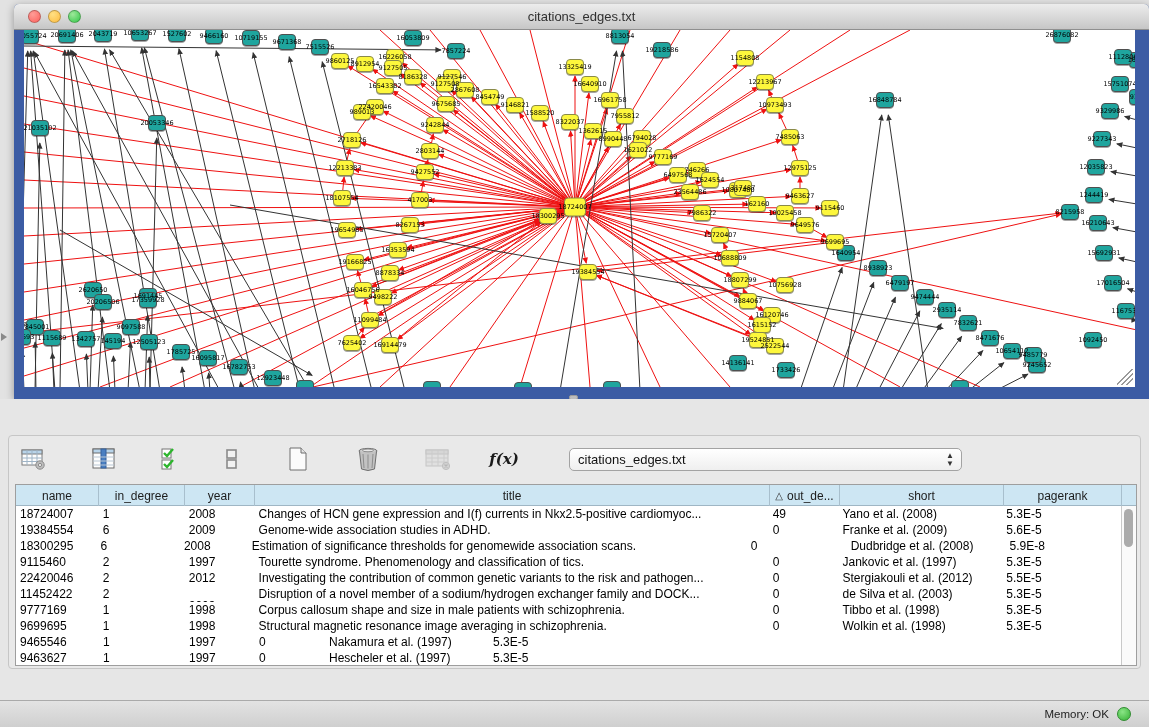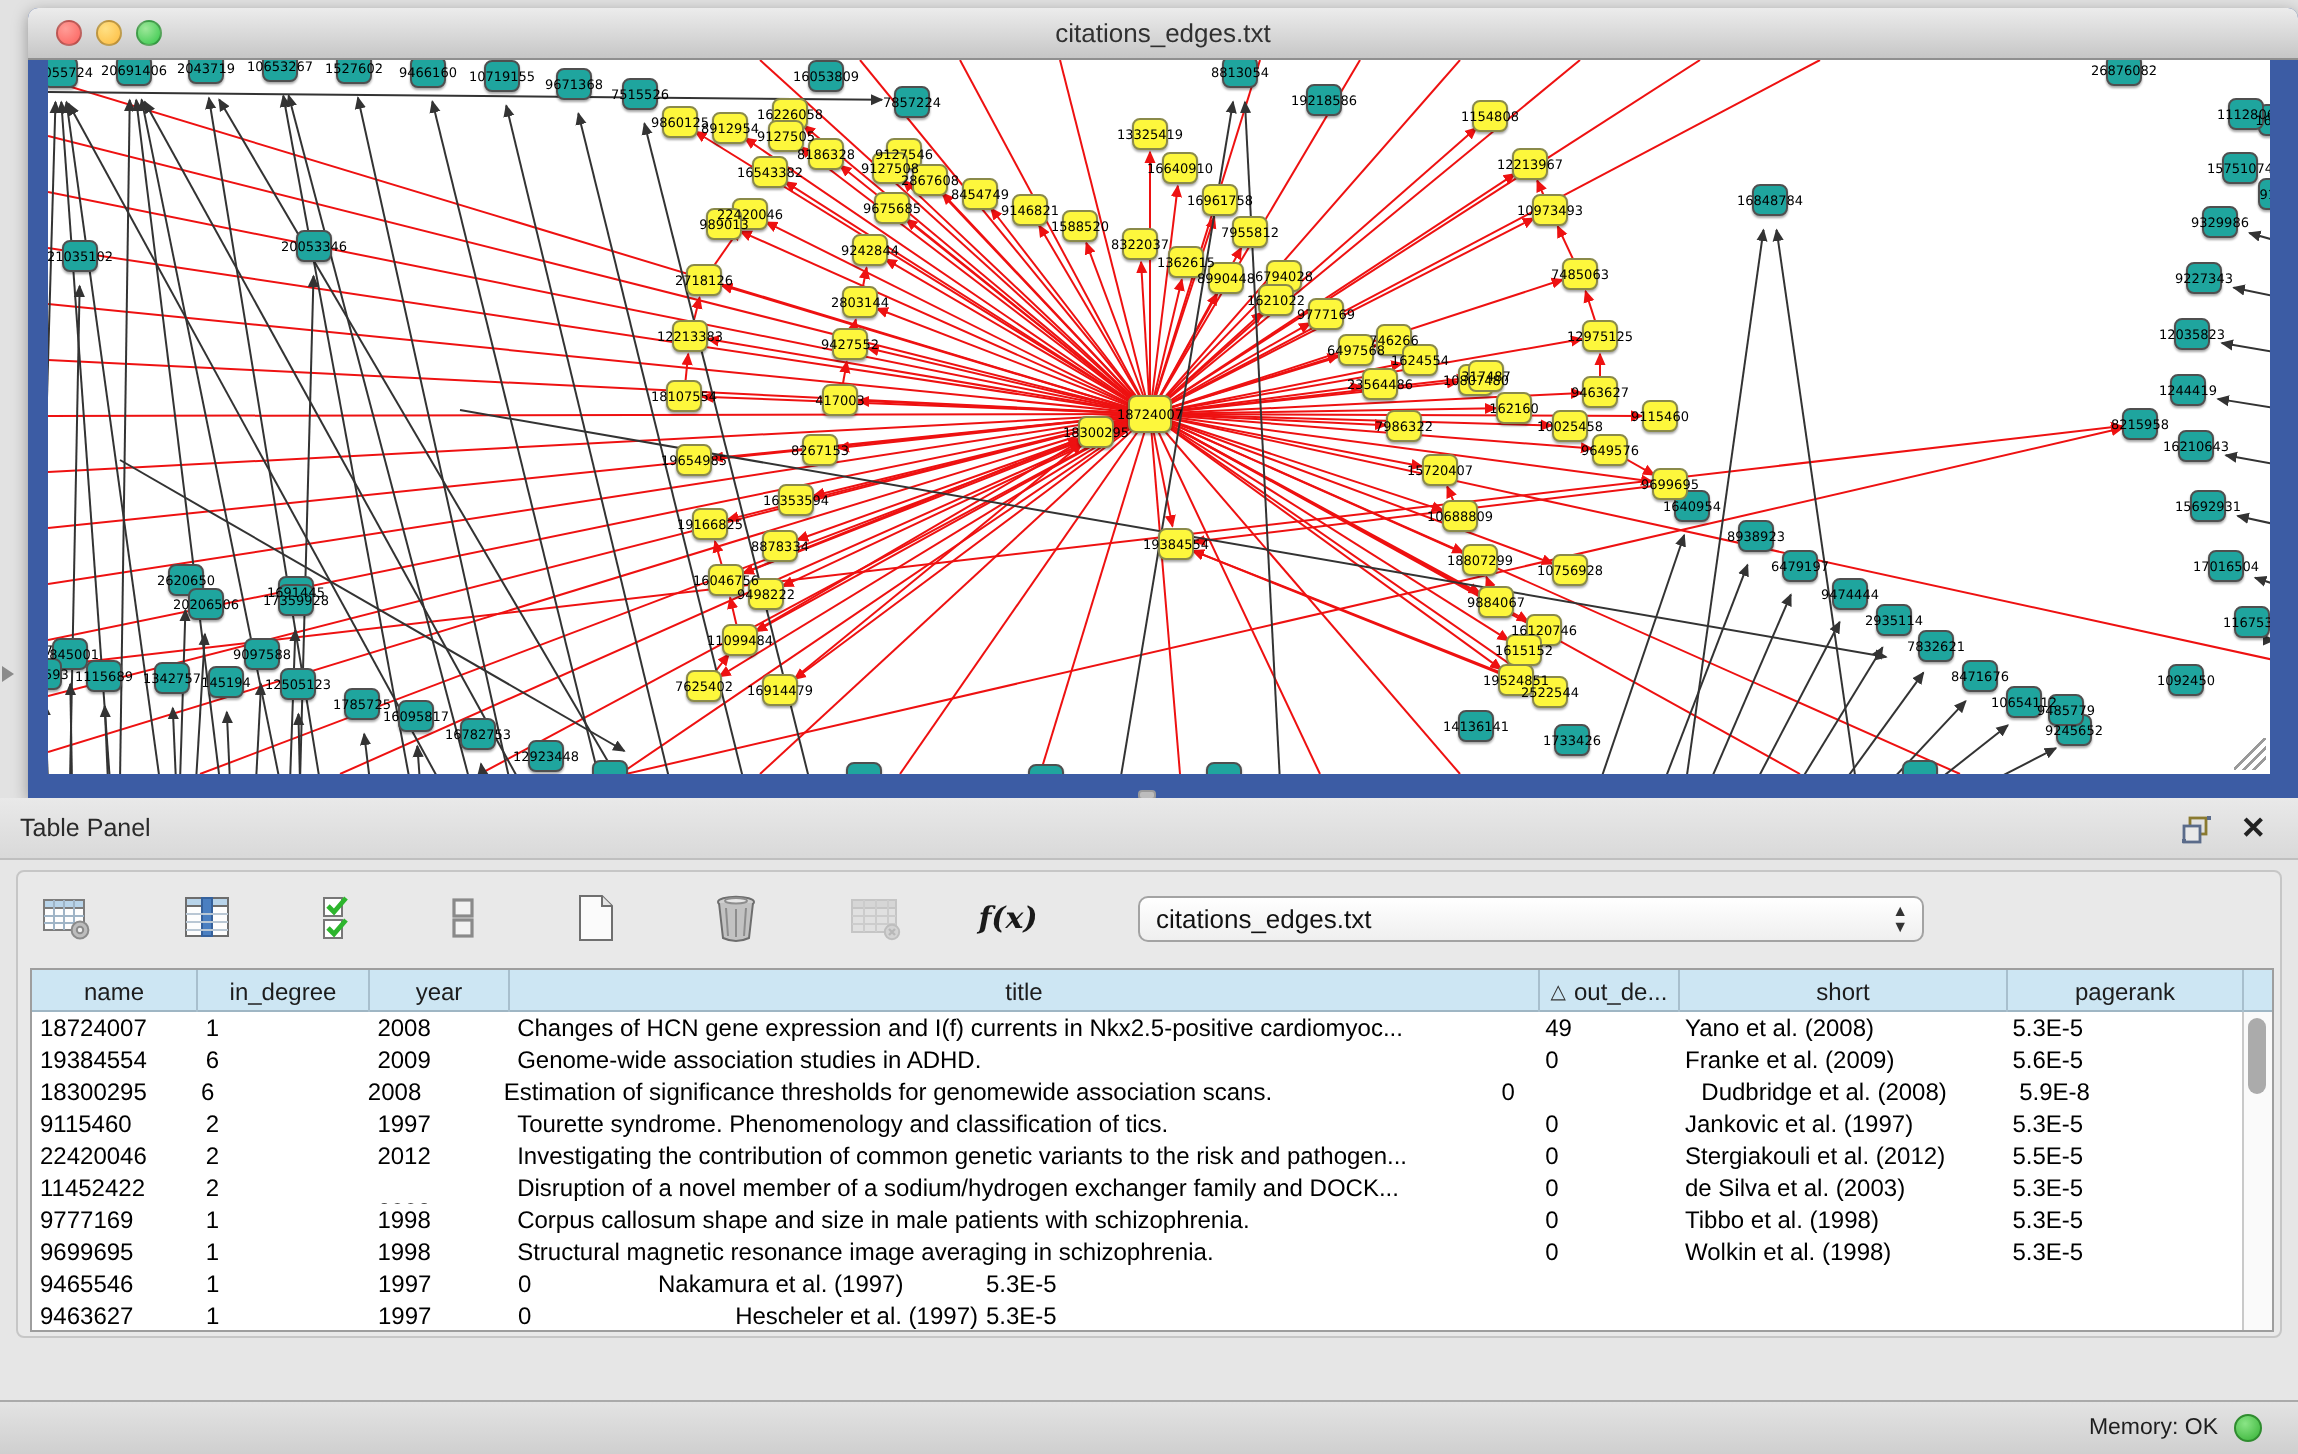--- a/index.html
+++ b/index.html
@@ -566,30 +566,20 @@
           <text x="390" y="347.4" text-anchor="middle" font-size="6.5" fill="#000" font-family="&quot;DejaVu Sans&quot;,sans-serif">16914479</text>
         </g>
     </svg>
     <div class="grip"></div>
   </div>
 </div>
 <div class="collapse-arrow"></div>
 <div class="divider-handle"></div>
 
 <div class="table-panel">
-  <div class="panel-header">
-    <span class="panel-title">Table Panel</span>
-    <svg class="float-btn" viewBox="0 0 18 18">
-      <rect x="6" y="3" width="8" height="8" fill="none" stroke="#8a7a30" stroke-width="1.4"></rect>
-      <rect x="3" y="7" width="8" height="8" fill="#e9e9e9" stroke="#5a6b8a" stroke-width="1.4"></rect>
-      <rect x="14.5" y="2" width="2" height="2" fill="#5a6b8a"></rect>
-      <rect x="2" y="13.5" width="2" height="2" fill="#5a6b8a"></rect>
-    </svg>
-    <span class="close-btn">✕</span>
-  </div>
 
   <div class="panel-body">
     <div class="toolbar">
       <span class="tb-btn">
         <svg width="26" height="24" viewBox="0 0 26 24">
           <rect x="1" y="3" width="20" height="15" fill="#fdfdfd" stroke="#7c7c7c"></rect>
           <rect x="1" y="3" width="20" height="4" fill="#b8d4ea" stroke="#7c7c7c"></rect>
           <path d="M1 11 H21 M1 14.5 H21 M6 3 V18 M11 3 V18 M16 3 V18" stroke="#9fb4c6" stroke-width="1" fill="none"></path>
           <circle cx="19" cy="18" r="4.2" fill="#bdbdbd" stroke="#8b8b8b"></circle>
           <circle cx="19" cy="18" r="1.6" fill="#efefef" stroke="#8b8b8b"></circle>
@@ -752,21 +742,21 @@
             <div class="td" style="width: 70px;">1997</div>
             <div class="td" style="width: 70px;">0</div>
             <div class="td" style="width: 164px;">Nakamura et al. (1997)</div>
             <div class="td" style="width: 118px;">5.3E-5</div>
           </div>
           <div class="tr">
             <div class="td" style="width: 83px;">9463627</div>
             <div class="td" style="width: 86px;">1</div>
             <div class="td" style="width: 70px;">1997</div>
             <div class="td" style="width: 70px;">0</div>
-            <div class="td" style="width: 164px; text-align: right;">Hescheler et al. (1997)</div>
+            <div class="td" style="width: 164px;">Hescheler et al. (1997)</div>
             <div class="td" style="width: 118px;">5.3E-5</div>
           </div>
         </div>
       <div class="vscroll">
         <div class="vthumb"></div>
       </div>
     </div>
 
     <div class="tabbar" id="tabbar">
         <div class="seg first active">Node Table</div>

